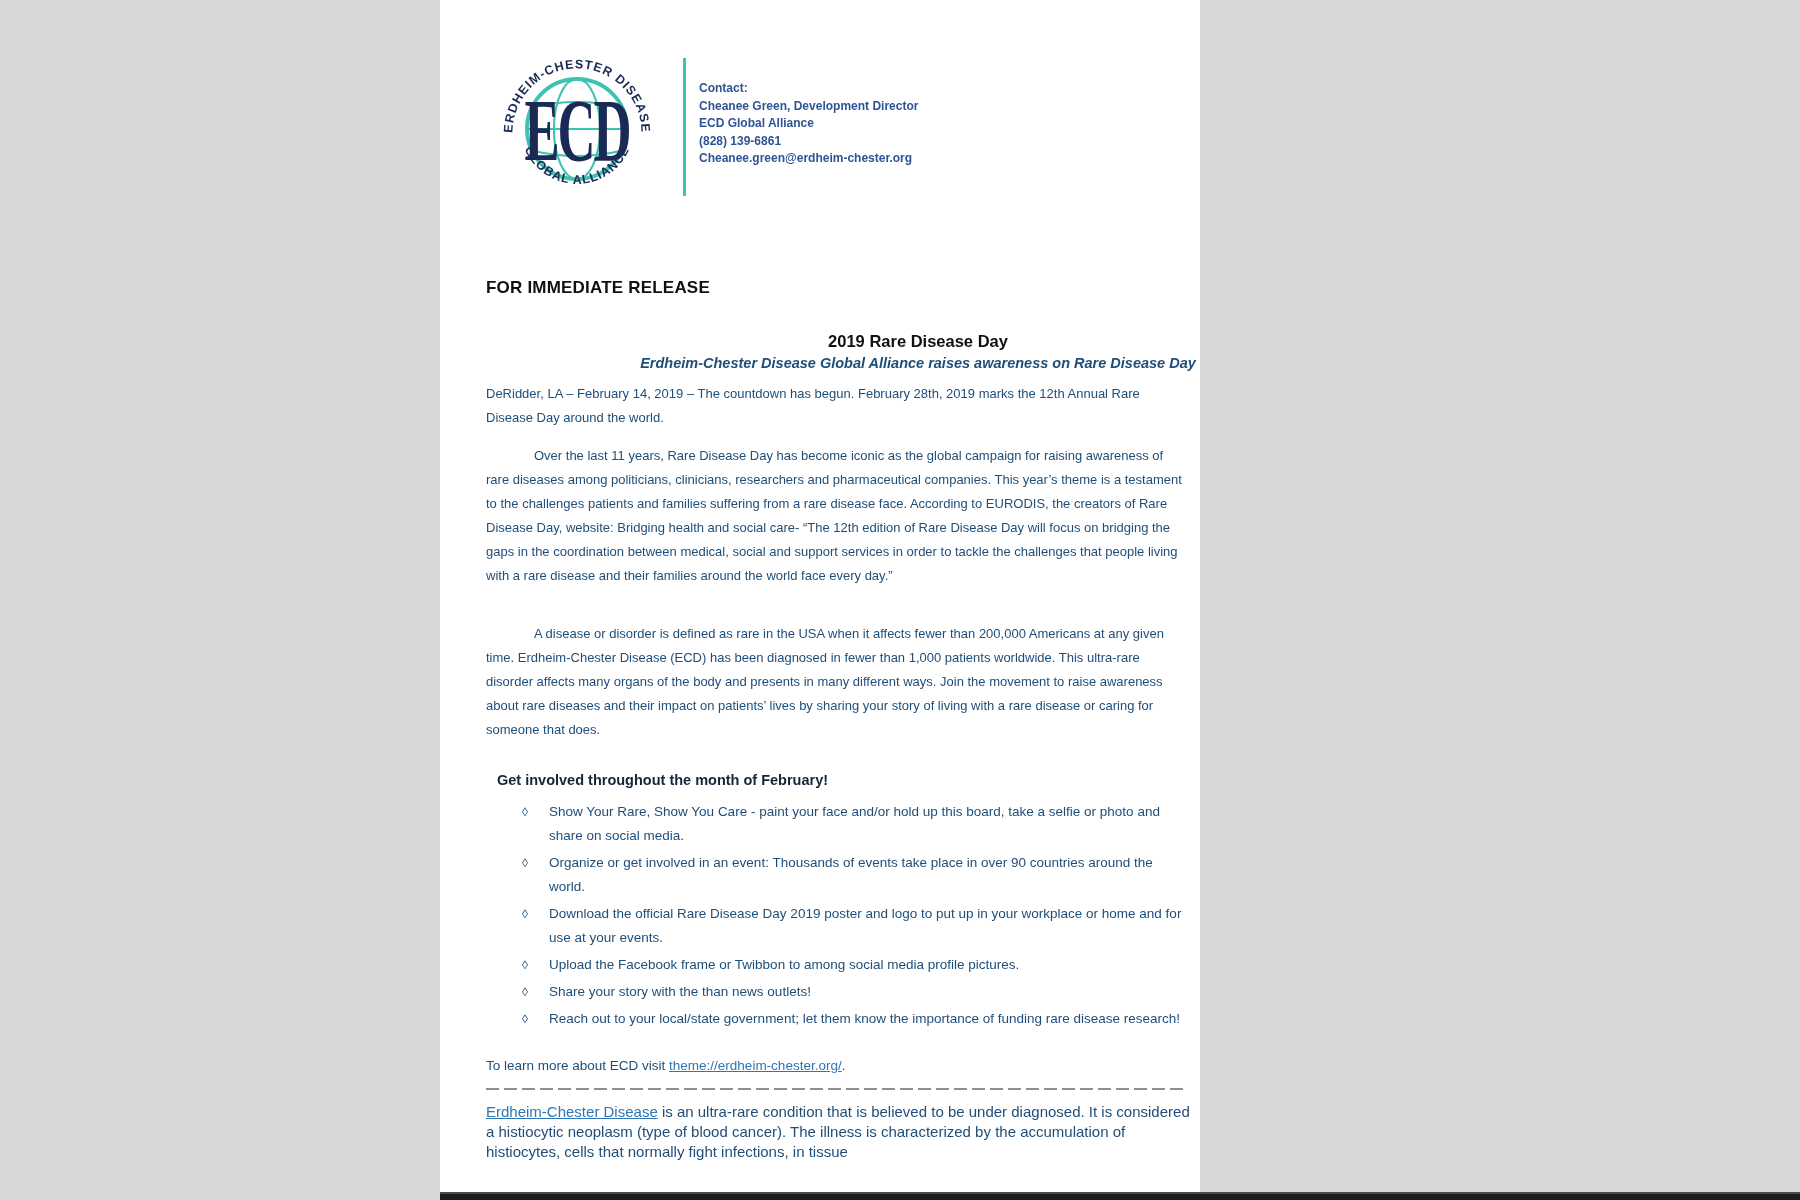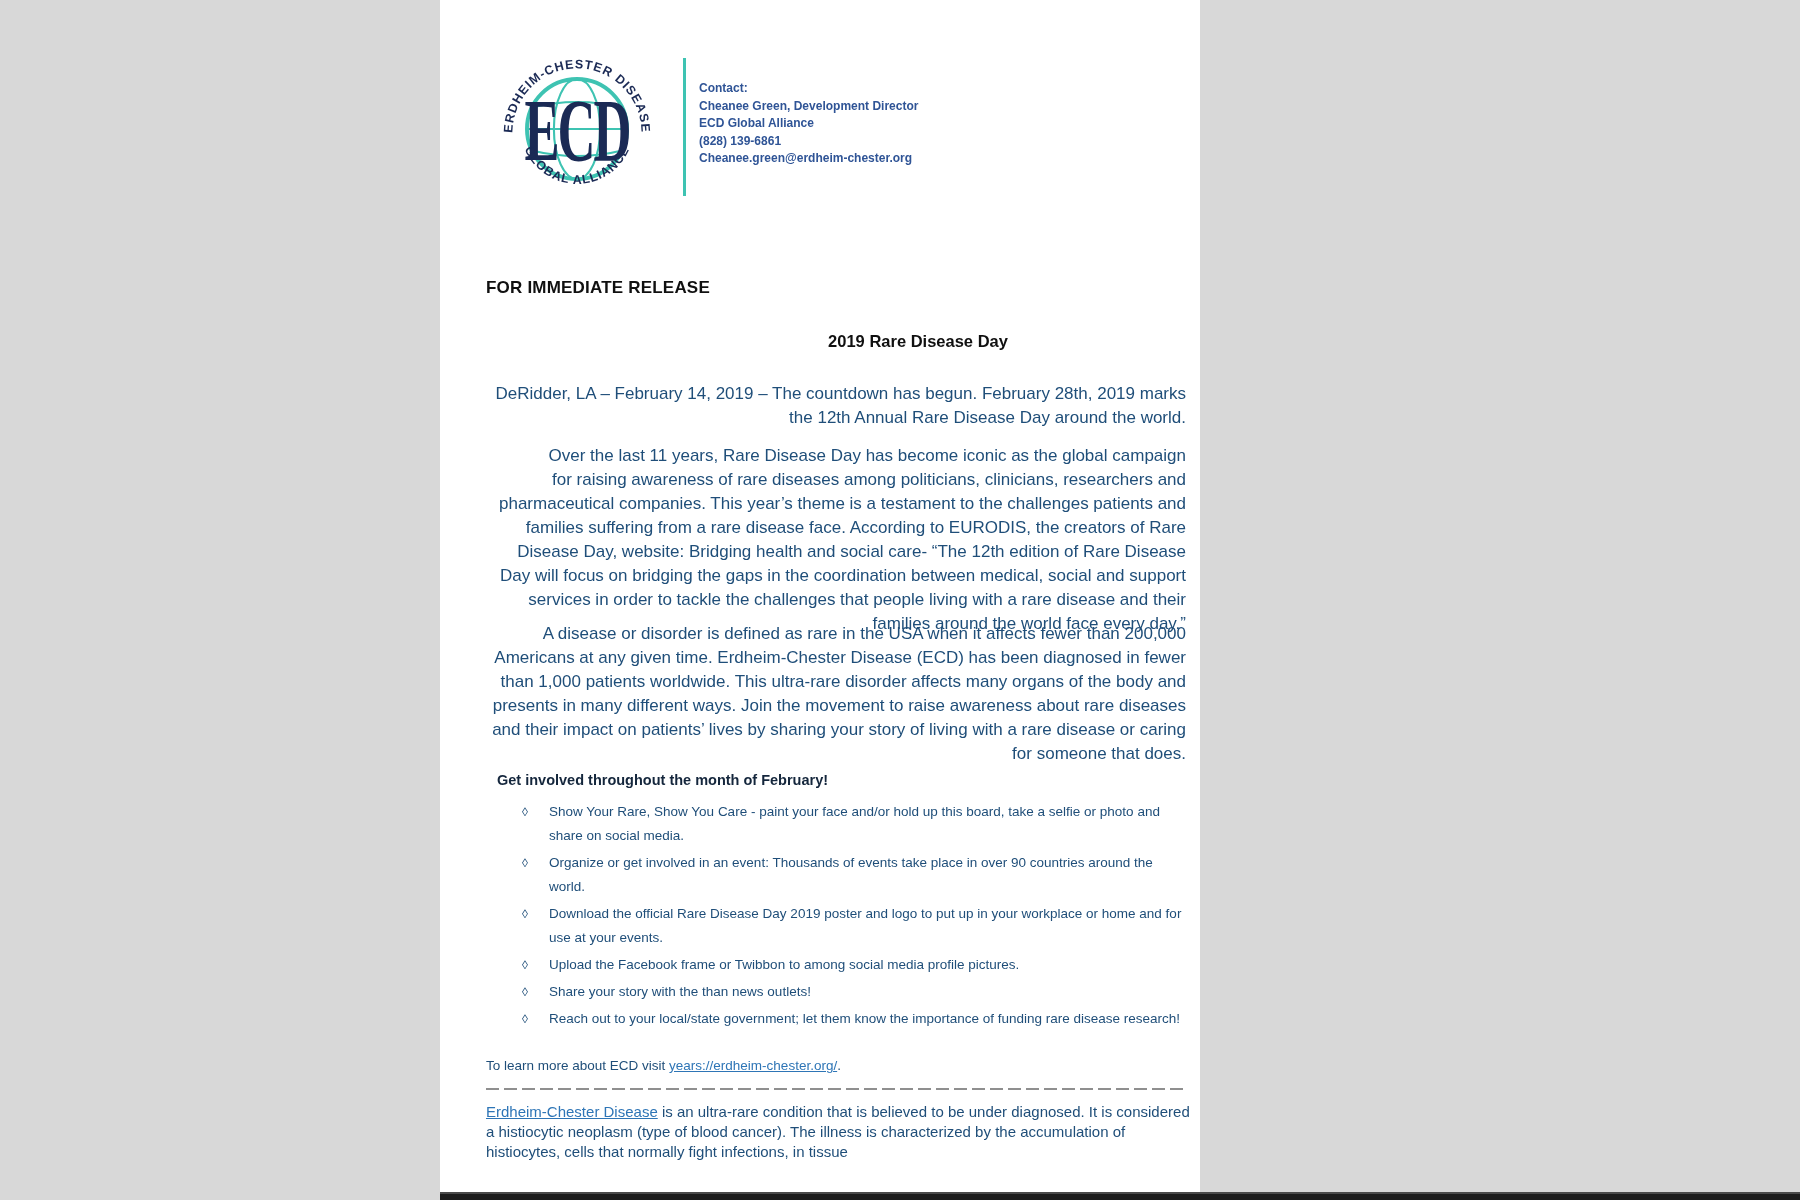--- a/index.html
+++ b/index.html
@@ -28,21 +28,21 @@
     position:absolute;left:46px;top:278px;
     color:#101010;font-size:17px;font-weight:bold;letter-spacing:.2px;
   }
   .headline{position:absolute;left:62px;top:330px;width:700px;text-align:center;}
   .headline .shift{position:relative;left:66px;display:inline-block;}
   .title{color:#101010;font-size:16.5px;font-weight:bold;line-height:22px;}
   .subtitle{color:#1f4e79;font-size:14.5px;font-weight:bold;font-style:italic;line-height:22px;}
   
   .para{
     position:absolute;left:46px;width:700px;margin:0;
-    color:#1f4e79;font-size:17px;line-height:24px;text-align:right;
+    color:#1f4e79;font-size:13px;line-height:24px;
   }
   .p1{top:382px;}
   .p2{top:444px;text-indent:48px;}
   .p3{top:622px;text-indent:48px;}
   .involved{
     position:absolute;left:46px;top:772px;
     color:#14263c;font-size:14.5px;font-weight:bold;margin-left:11px;
   }
   .bullets{
     position:absolute;left:46px;top:800px;width:700px;margin:0;padding:0;list-style:none;
@@ -101,20 +101,21 @@
     <div>Cheanee Green, Development Director</div>
     <div>ECD Global Alliance</div>
     <div>(828) 139-6861</div>
     <div>Cheanee.green@erdheim-chester.org</div>
   </div>
 
   <div class="release">FOR IMMEDIATE RELEASE</div>
 
   <div class="headline">
     <div class="title"><span class="shift">2019 Rare Disease Day</span></div>
+    <div class="subtitle"><span class="shift">Erdheim-Chester Disease Global Alliance raises awareness on Rare Disease Day</span></div>
   </div>
 
   <p class="para p1">DeRidder, LA – February 14, 2019 – The countdown has begun.  February 28th, 2019 marks the 12th Annual Rare Disease Day around the world.</p>
   <p class="para p2">Over the last 11 years, Rare Disease Day has become iconic as the global campaign for raising awareness of rare diseases among politicians, clinicians, researchers and pharmaceutical companies. This year’s theme is a testament to the challenges patients and families suffering from a rare disease face. According to EURODIS, the creators of Rare Disease Day, website: Bridging health and social care- “The 12th edition of Rare Disease Day will focus on bridging the gaps in the coordination between medical, social and support services in order to tackle the challenges that people living with a rare disease and their families around the world face every day.”</p>
   <p class="para p3">A disease or disorder is defined as rare in the USA when it affects fewer than 200,000 Americans at any given time. Erdheim-Chester Disease (ECD) has been diagnosed in fewer than 1,000 patients worldwide. This ultra-rare disorder affects many organs of the body and presents in many different ways. Join the movement to raise awareness about rare diseases and their impact on patients’ lives by sharing your story of living with a rare disease or caring for someone that does.</p>
 
   <div class="involved">Get involved throughout the month of February!</div>
 
   <ul class="bullets">
     <li>
@@ -137,21 +138,21 @@
       <span class="marker">◊</span>
       <span>Share your story with the than news outlets!</span>
     </li>
     <li>
       <span class="marker">◊</span>
       <span>Reach out to your local/state government; let them know the importance of funding rare disease research!</span>
     </li>
   </ul>
 
   <div class="learn">
-    <span>To learn more about ECD visit </span><a class="doc-link">years://erdheim-chester.org/</a><span>.</span>
+    <span>To learn more about ECD visit </span><a class="doc-link">theme://erdheim-chester.org/</a><span>.</span>
   </div>
 
   <div class="divider"></div>
 
   <div class="footer">
     <a class="doc-link">Erdheim-Chester Disease</a><span> is an ultra-rare condition that is believed to be under diagnosed. It is considered a histiocytic neoplasm (type of blood cancer). The illness is characterized by the accumulation of histiocytes, cells that normally fight infections, in tissue</span>
   </div>
 
 </div>
 

